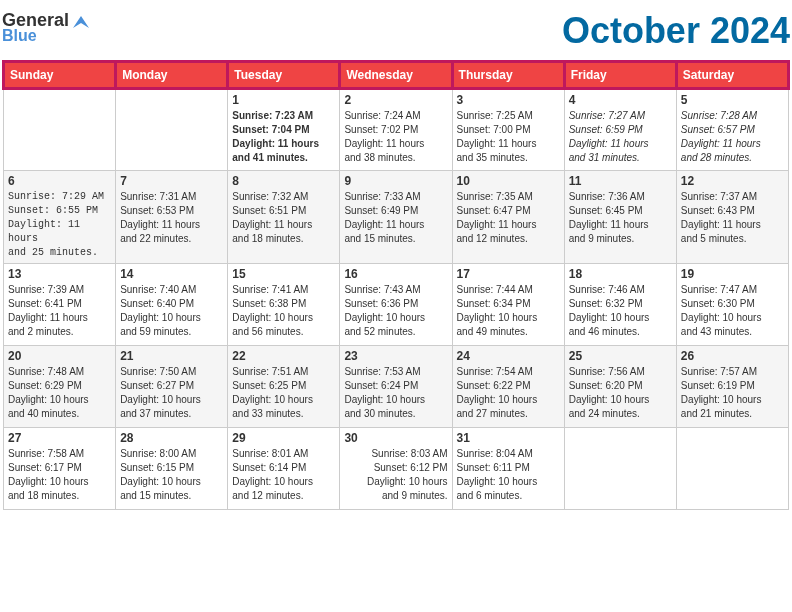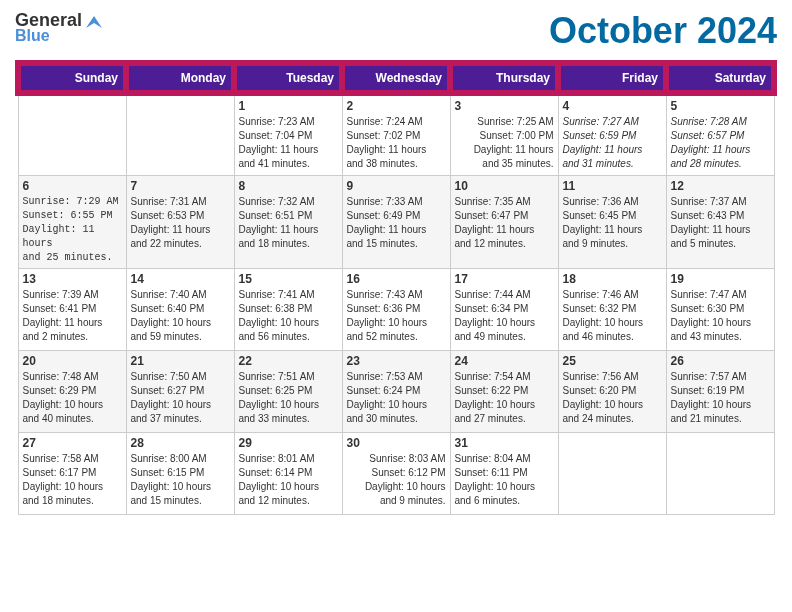--- a/index.html
+++ b/index.html
@@ -7,21 +7,21 @@
       font-family: Arial, sans-serif;
       background: #fff;
       width: 792px;
       height: 612px;
       overflow: hidden;
     }
     .page {
       width: 792px;
       height: 612px;
       background: #fff;
-      padding: 10px 15px;
+      padding: 10px 2px;
     }
     .header {
       display: flex;
       justify-content: space-between;
       align-items: flex-start;
       margin-bottom: 8px;
     }
     .logo {
       display: flex;
       flex-direction: column;
@@ -38,27 +38,27 @@
     .location-title {
       font-size: 14px;
       color: #555;
     }
     .calendar-table {
       width: 100%;
       border-collapse: collapse;
       table-layout: fixed;
     }
     .calendar-table th {
-      background-color: #4c1d95;
+      background-color: #ef4444;
       color: #fff;
-      text-align: right;
+      text-align: left;
       padding: 5px 5px;
       font-size: 12px;
       font-weight: bold;
-      border: 6px solid #be185d;
+      border: 3px solid #be185d;
     }
     .calendar-table td {
       border: 1px solid #ccc;
       vertical-align: top;
       padding: 3px 4px;
       height: 82px;
       font-size: 10px;
       color: #333;
       background: #fff;
     }
@@ -109,35 +109,35 @@
           <th>Friday</th>
           <th>Saturday</th>
         </tr>
     </thead>
     <tbody id="calendar-body">
     <tr>
           <td class="empty-cell"></td>
           <td class="empty-cell"></td>
           <td>
             <div class="day-number">1</div>
-            <div class="day-info" style="white-space: pre-line;">Sunrise: 7:23 AM
+            <div class="day-info" style="white-space: pre-line; font-weight: bold;">Sunrise: 7:23 AM
 Sunset: 7:04 PM
 Daylight: 11 hours
 and 41 minutes.</div>
           </td>
           <td>
             <div class="day-number">2</div>
             <div class="day-info" style="white-space: pre-line;">Sunrise: 7:24 AM
 Sunset: 7:02 PM
 Daylight: 11 hours
 and 38 minutes.</div>
           </td>
           <td>
             <div class="day-number">3</div>
-            <div class="day-info" style="white-space: pre-line; text-align: right;">Sunrise: 7:25 AM
+            <div class="day-info" style="white-space: pre-line;">Sunrise: 7:25 AM
 Sunset: 7:00 PM
 Daylight: 11 hours
 and 35 minutes.</div>
           </td>
           <td>
             <div class="day-number">4</div>
             <div class="day-info" style="white-space: pre-line; font-style: italic;">Sunrise: 7:27 AM
 Sunset: 6:59 PM
 Daylight: 11 hours
 and 31 minutes.</div>

